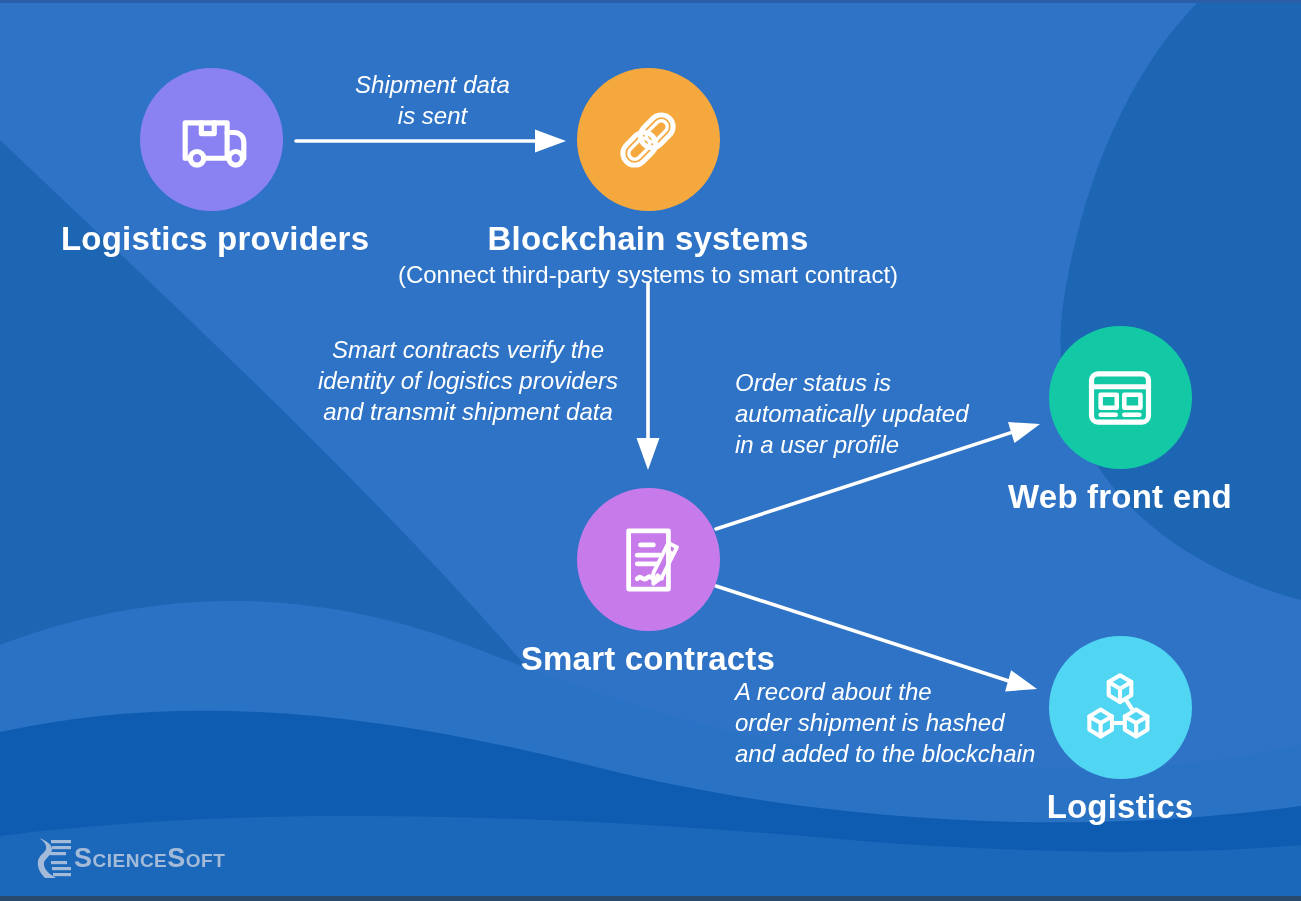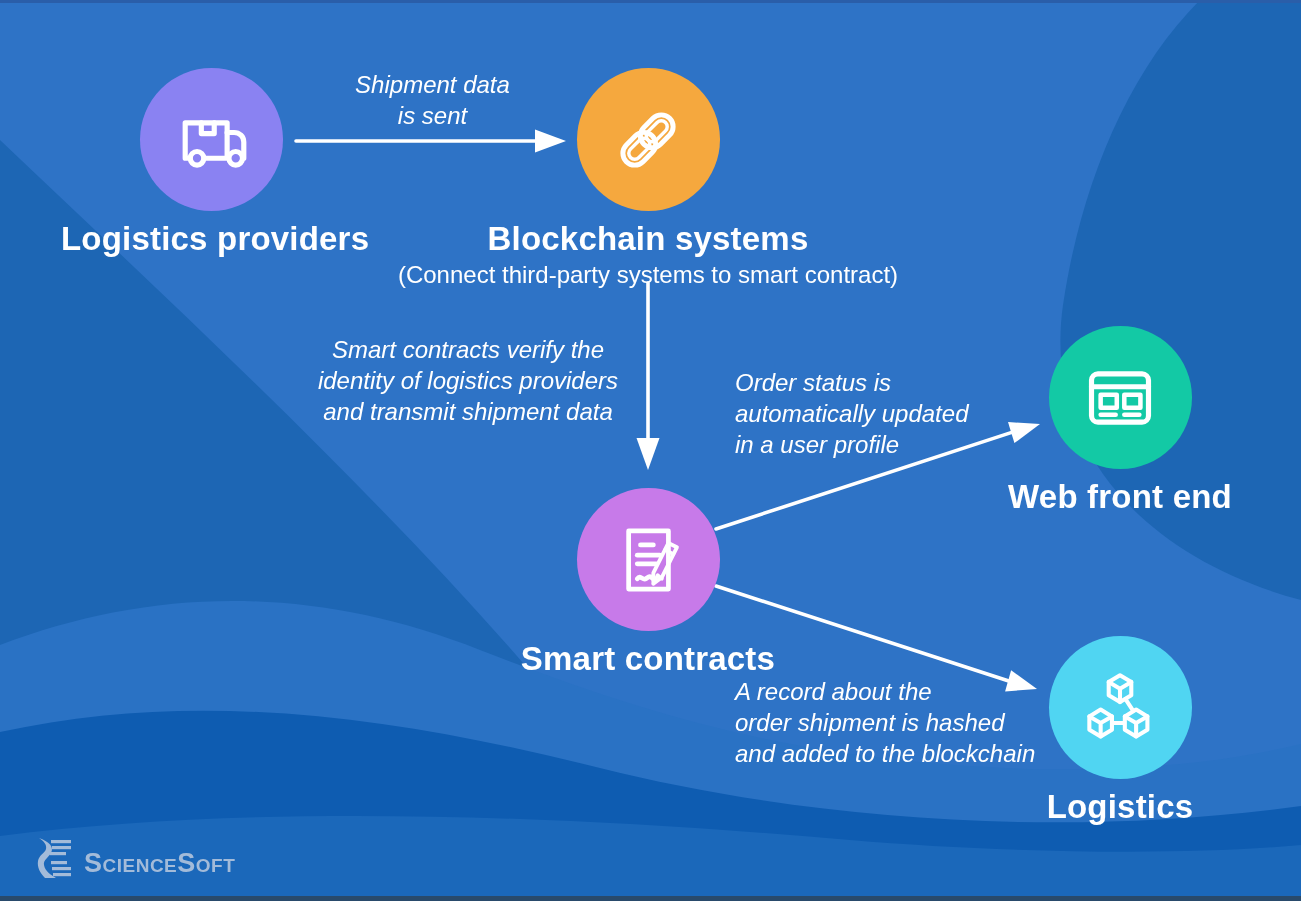--- a/index.html
+++ b/index.html
@@ -48,21 +48,21 @@
     font-style: italic;
     line-height: 1.29;
     white-space: pre-line;
   }
   .annotation.center { text-align: center; }
   .annotation.right  { text-align: center; }
 
   .brand {
     position: absolute;
     left: 36px; top: 837px;
-    display: flex; align-items: flex-end; gap: 10px;
+    display: flex; align-items: center; 
   }
   .brand-name {
     font-size: 27px;
     font-weight: 700;
     font-variant: small-caps;
     letter-spacing: 0.5px;
   }
 </style>
 </head>
 <body>

